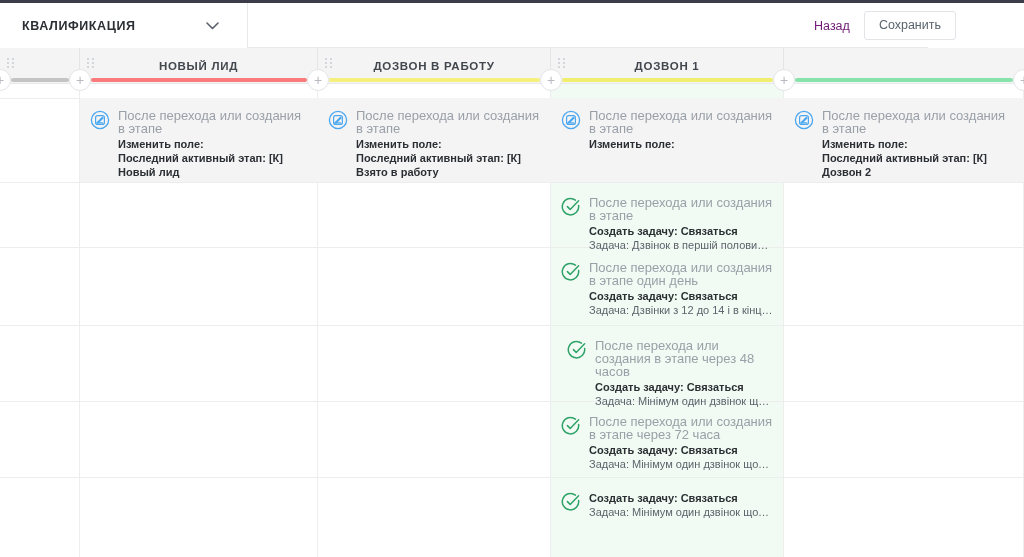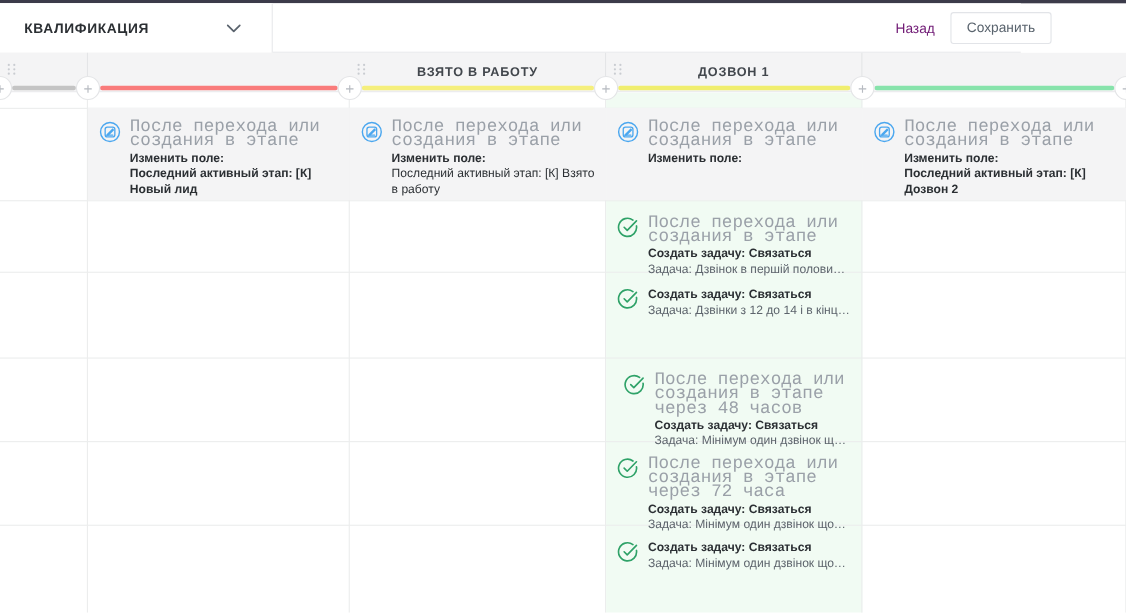--- a/index.html
+++ b/index.html
@@ -144,24 +144,23 @@
     position: absolute;
     padding: 11px 10px 12px 10px;
     display: flex;
     gap: 8px;
   }
   .card.edit { background: #f4f4f5; }
   .card-icon { flex: 0 0 20px; width: 20px; height: 20px; margin-top: 1px; }
   .card-icon svg { display: block; }
   .card-body { flex: 1 1 auto; min-width: 0; }
   .card-trigger {
-    font-size: 16px; line-height: 13px;
+    font-size: 13px; line-height: 13px;
     color: #9aa0a8;
     margin-bottom: 2px;
-    font-family: Liberation Mono, monospace;
   }
   .card-action {
     font-size: 11px; line-height: 14px;
     font-weight: bold;
     color: #2b2f33;
   }
   .card-detail {
     font-size: 11px; line-height: 14px;
     color: #5d646c;
     white-space: nowrap;
@@ -202,34 +201,45 @@
         <i></i>
         <i></i>
         <i></i>
       </div>
       <div class="colhead-title"></div>
     </div>
     <div class="rail" style="left: 11px; width: 58px; top: 30px; background: rgb(196, 196, 196);"></div>
     <div class="plus" style="left: -11px; top: 21px;">
       <span>+</span>
     </div>
+    <div class="colhead" style="left: 80px; width: 238px;">
+      <div class="grip">
+        <i></i>
+        <i></i>
+        <i></i>
+        <i></i>
+        <i></i>
+        <i></i>
+      </div>
+      <div class="colhead-title">НОВЫЙ ЛИД</div>
+    </div>
     <div class="rail" style="left: 91px; width: 216px; top: 30px; background: rgb(249, 123, 123);"></div>
     <div class="plus" style="left: 69px; top: 21px;">
       <span>+</span>
     </div>
     <div class="colhead" style="left: 318px; width: 233px;">
       <div class="grip">
         <i></i>
         <i></i>
         <i></i>
         <i></i>
         <i></i>
         <i></i>
       </div>
-      <div class="colhead-title">ВЗЯТО В РАБОТУ</div>
+      <div class="colhead-title">ДОЗВОН В РАБОТУ</div>
     </div>
     <div class="rail" style="left: 329px; width: 211px; top: 30px; background: rgb(245, 239, 124);"></div>
     <div class="plus" style="left: 307px; top: 21px;">
       <span>+</span>
     </div>
     <div class="colhead" style="left: 551px; width: 233px;">
       <div class="grip">
         <i></i>
         <i></i>
         <i></i>
@@ -284,21 +294,21 @@
         <svg width="20" height="20" viewBox="0 0 20 20">
           <circle cx="10" cy="10" r="8.6" fill="none" stroke="#4ba7ef" stroke-width="1.3"></circle>
           <rect x="5.6" y="5.6" width="8.8" height="8.8" rx="2" fill="none" stroke="#4ba7ef" stroke-width="1.2"></rect>
           <path d="M7.4 11.6 L12.4 6.6 L13.9 8.1 L8.9 13.1 L6.9 13.6 Z" fill="#4ba7ef"></path>
           <path d="M6.6 12.9 h6" stroke="#4ba7ef" stroke-width="1.1" stroke-linecap="round"></path>
         </svg>
       </div>
       <div class="card-body">
         <div class="card-trigger">После перехода или создания в этапе</div>
         <div class="card-action wrap">Изменить поле:</div>
-        <div class="card-detail wrap" style="font-weight: normal; color: rgb(43, 47, 51);">Последний активный этап: [К] Взято в работу</div>
+        <div class="card-detail wrap" style="font-weight: bold; color: rgb(43, 47, 51);">Последний активный этап: [К] Взято в работу</div>
       </div>
     </div>
     <div class="card edit" style="left: 551px; top: 14px; width: 233px; height: 84px;">
       <div class="card-icon">
         <svg width="20" height="20" viewBox="0 0 20 20">
           <circle cx="10" cy="10" r="8.6" fill="none" stroke="#4ba7ef" stroke-width="1.3"></circle>
           <rect x="5.6" y="5.6" width="8.8" height="8.8" rx="2" fill="none" stroke="#4ba7ef" stroke-width="1.2"></rect>
           <path d="M7.4 11.6 L12.4 6.6 L13.9 8.1 L8.9 13.1 L6.9 13.6 Z" fill="#4ba7ef"></path>
           <path d="M6.6 12.9 h6" stroke="#4ba7ef" stroke-width="1.1" stroke-linecap="round"></path>
         </svg>
@@ -337,20 +347,21 @@
       </div>
     </div>
     <div class="card" style="left: 551px; top: 166px; width: 233px; height: 74px;">
       <div class="card-icon">
         <svg width="20" height="20" viewBox="0 0 20 20">
           <path d="M17.6 8.4 A8.2 8.2 0 1 1 14.4 3.1" fill="none" stroke="#2fa268" stroke-width="1.5" stroke-linecap="round"></path>
           <path d="M6.4 9.6 L9.2 12.4 L17.6 3.8" fill="none" stroke="#2fa268" stroke-width="1.5" stroke-linecap="round" stroke-linejoin="round"></path>
         </svg>
       </div>
       <div class="card-body">
+        <div class="card-trigger">После перехода или создания в этапе один день</div>
         <div class="card-action">Создать задачу: Связаться</div>
         <div class="card-detail">Задача: Дзвінки з 12 до 14 і в кінці роб...</div>
       </div>
     </div>
     <div class="card" style="left: 551px; top: 244px; width: 233px; height: 72px; padding-left: 16px;">
       <div class="card-icon">
         <svg width="20" height="20" viewBox="0 0 20 20">
           <path d="M17.6 8.4 A8.2 8.2 0 1 1 14.4 3.1" fill="none" stroke="#2fa268" stroke-width="1.5" stroke-linecap="round"></path>
           <path d="M6.4 9.6 L9.2 12.4 L17.6 3.8" fill="none" stroke="#2fa268" stroke-width="1.5" stroke-linecap="round" stroke-linejoin="round"></path>
         </svg>

